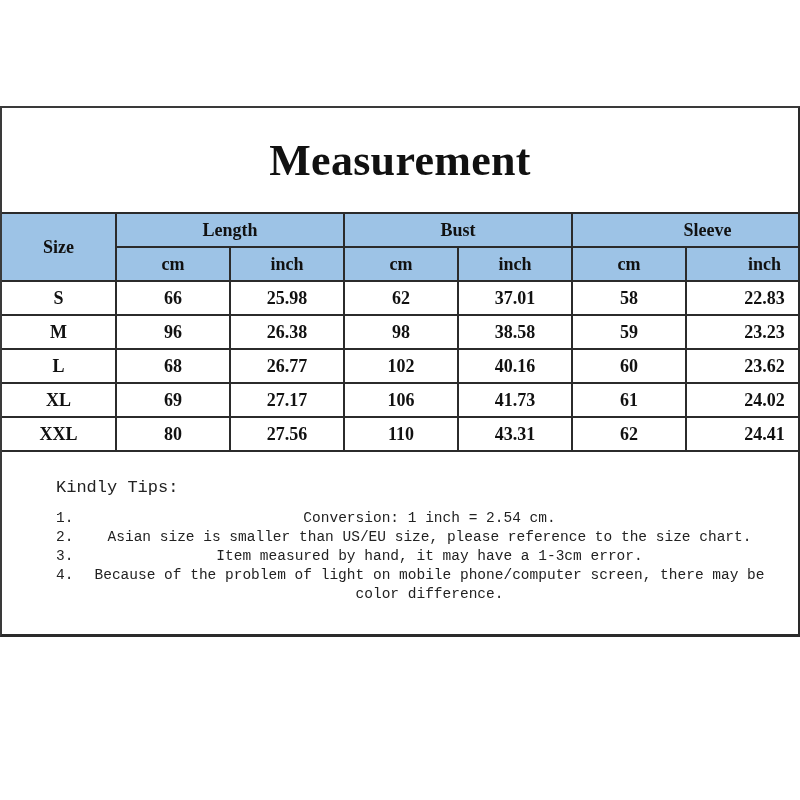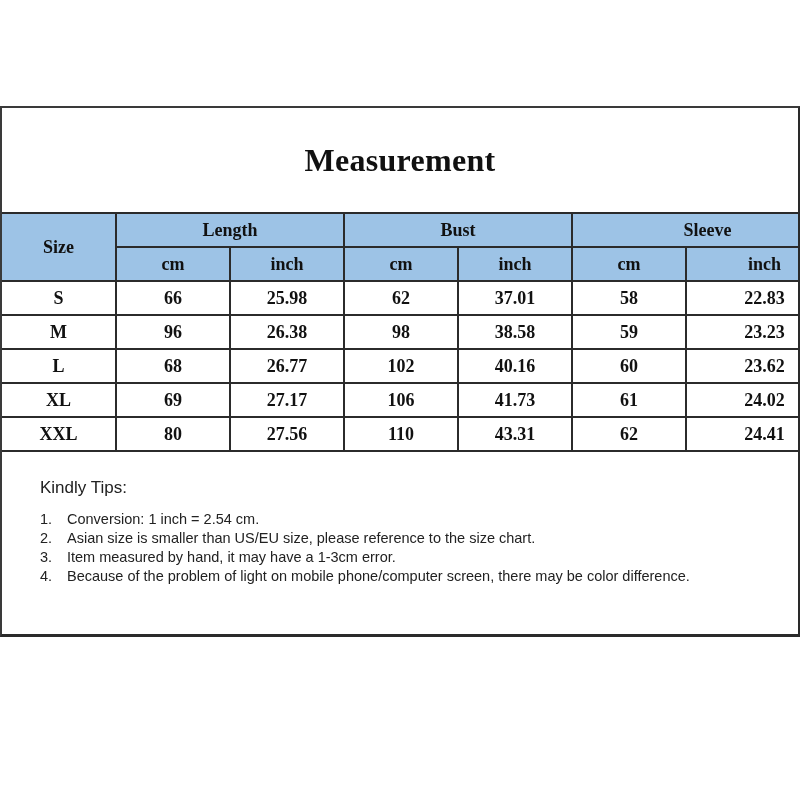--- a/index.html
+++ b/index.html
@@ -1,31 +1,31 @@
 <!DOCTYPE html>
 <html><head>
 <meta charset="utf-8">
 <style>
   html, body { margin:0; padding:0; background:#ffffff; }
   body { width:800px; height:800px; position:relative; overflow:hidden; font-family:"Liberation Serif", "DejaVu Serif", serif; color:#111; }
   .frame { position:absolute; left:0; top:106px; width:796px; height:526px; border:2px solid #3a3a3a; border-right:3px solid #2a2a2a; border-bottom:3px solid #2a2a2a; background:#fff; box-sizing:content-box; }
-  .title { position:absolute; left:0; top:0; width:796px; height:104px; display:flex; align-items:center; justify-content:center; font-weight:bold; font-size:32px; letter-spacing:0.3px; }
+  .title { position:absolute; left:0; top:0; width:796px; height:104px; display:flex; align-items:center; justify-content:center; font-weight:bold; font-size:44px; letter-spacing:0.3px; }
   table.sz { position:absolute; left:0; top:104px; width:796px; border-collapse:collapse; table-layout:fixed; }
   table.sz td, table.sz th { border:2px solid #2b2b2b; text-align:center; font-weight:bold; font-size:18px; padding:0; }
   table.sz tr.h1 th, table.sz tr.h2 th { background:#9dc3e6; height:32px; }
   table.sz tr.h1 th:first-child { border-left:none; }
   table.sz td:first-child { border-left:none; }
   table.sz th:last-child, table.sz td:last-child { border-right:none;padding-left:44px; }
   table.sz tr.row td { height:32px; background:#fff; }
-  .tips { position:absolute; left:38px; top:370px; width:720px; font-family:Liberation Sans, sans-serif; color:#222; }
+  .tips { position:absolute; left:54px; top:370px; width:720px; font-family:Liberation Mono, monospace; color:#222; }
   .tips-title { font-size:17px; margin:0 0 12px 0; }
   .tips ol { margin:0; padding:0; list-style:none; }
   .tips li { display:flex; font-size:14.5px; line-height:19px; }
   .tips li .n { width:27px; flex:none; }
-  .tips li .t { flex:1; }
+  .tips li .t { flex:1;text-align:center; }
 </style>
 </head>
 <body>
 
 <div class="frame">
   <div class="title">Measurement</div>
 
   <table class="sz">
     <colgroup>
       <col style="width:114px">

